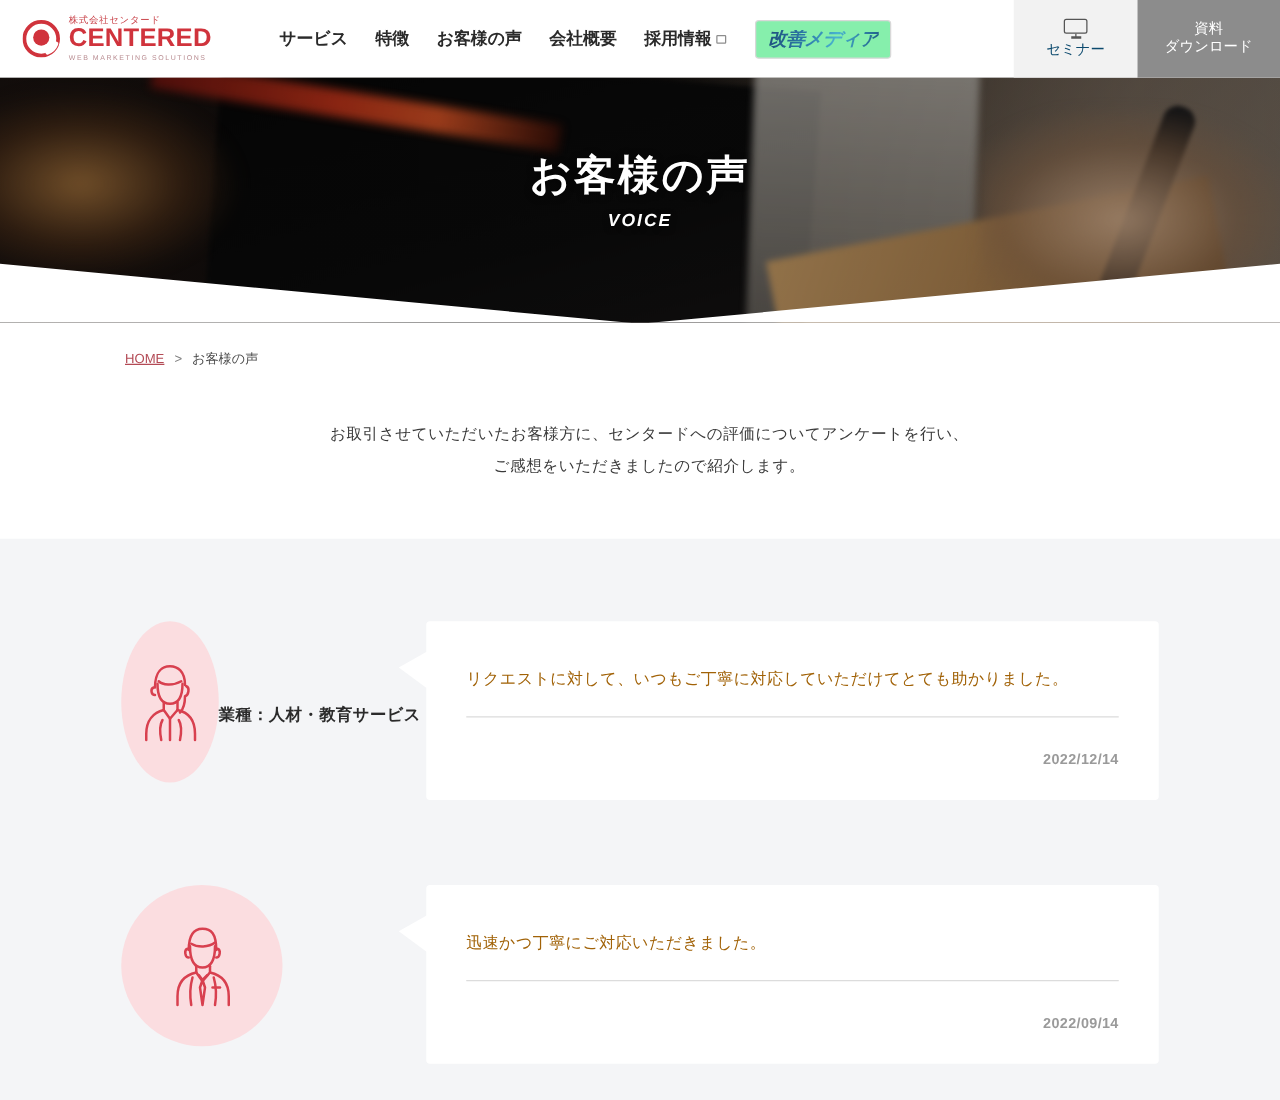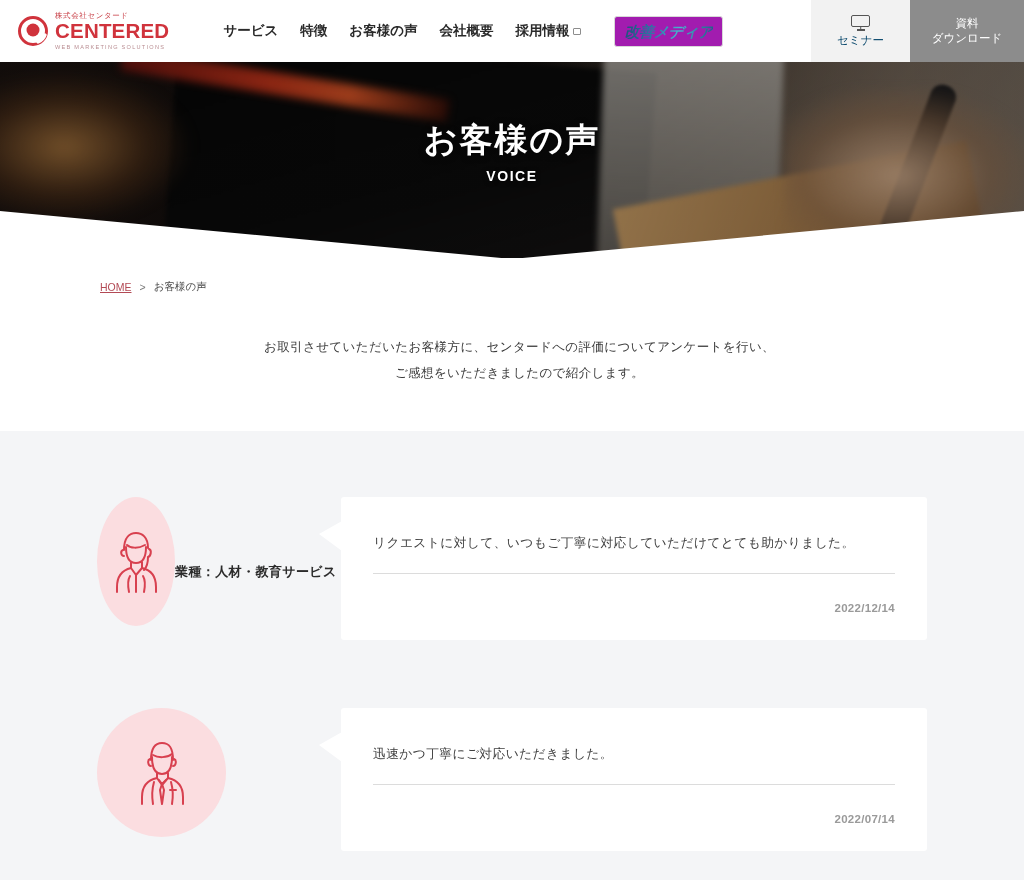--- a/index.html
+++ b/index.html
@@ -42,22 +42,22 @@
     font-size: 13.5px; font-weight: 700; color: #2a2a2a;
     white-space: nowrap; display: flex; align-items: center; gap: 4px;
     cursor: pointer; line-height: 1;
   }
   .ext-icon { display: inline-block; width: 9px; height: 9px; position: relative; }
   .ext-icon i {
     position: absolute; display: block; border: 1px solid #8d8d8d;
     width: 8px; height: 7px; left: 0; top: 1px; border-radius: 1px;
   }
   .media-btn {
-    margin-left: 10px; border: 1px solid #d8d8d8; border-radius: 3px;
-    background: #a21caf; padding: 5px 9px 4px; display: flex;
+    margin-left: 0; border: 1px solid #d8d8d8; border-radius: 3px;
+    background: #86efac; padding: 5px 9px 4px; display: flex;
     align-items: center; cursor: pointer; height: 31px;
   }
   .media-btn span {
     font-size: 15px; font-weight: 800; line-height: 1;
     background: linear-gradient(100deg,#1d4f7a 0%,#2f7fae 38%,#49b5cf 62%,#1f5c86 100%);
     -webkit-background-clip: text; background-clip: text;
     color: transparent; font-style: italic; letter-spacing: -.5px;
     white-space: nowrap;
   }
 
@@ -140,21 +140,21 @@
   }
   .hero-title-wrap {
     position: absolute; inset: 0; display: flex; flex-direction: column;
     align-items: center; justify-content: center; z-index: 3; padding-bottom: 14px;
   }
   .hero-title {
     font-size: 33px; font-weight: 700; color: #fff; letter-spacing: 2px;
     text-shadow: 0 1px 6px rgba(0,0,0,.55); line-height: 1.1;
   }
   .hero-sub {
-    margin-top: 9px; font-size: 14px; font-weight: 700;
+    margin-top: 9px; font-size: 14px; font-style: italic; font-weight: 700;
     color: #fff; letter-spacing: 1.6px; text-shadow: 0 1px 5px rgba(0,0,0,.5);
   }
   .hero-notch {
     position: absolute; left: 0; bottom: -1px; width: 1024px; height: 66px;
     z-index: 4;
   }
 
   
   .crumb-area { width: 1024px; background: #fff; padding: 22px 0 0 100px; }
   .crumb { display: flex; align-items: center; gap: 8px; font-size: 10.5px; color: #4a4a4a; }
@@ -192,21 +192,21 @@
     min-height: 100px;
   }
   .bubble::before {
     content: ""; position: absolute; left: -22px; top: 24px;
     width: 0; height: 0;
     border-top: 13px solid transparent;
     border-bottom: 17px solid transparent;
     border-right: 23px solid #ffffff;
   }
   .bubble-text {
-    font-size: 12.8px; color: #404040; line-height: 1.9; letter-spacing: .35px;
+    font-size: 12.8px; color: #a16207; line-height: 1.9; letter-spacing: .35px;
     padding-bottom: 18px; border-bottom: 1px solid #dcdcdc;
   }
   .bubble-date {
     text-align: right; font-size: 11.5px; color: #9a9a9a;
     margin-top: 28px; letter-spacing: .3px; font-weight: bold;
   }
 </style>
 </head>
 <body>
 
@@ -354,17 +354,17 @@
             <path d="M36 47 L39 51 L43 47"></path>
             <path d="M39 51 L37 57 L39 71 L41 57 Z"></path>
             <path d="M47 57 L53 57"></path>
           </g>
         </svg>
       </div>
 
     </div>
     <div class="bubble">
       <div class="bubble-text">迅速かつ丁寧にご対応いただきました。</div>
-      <div class="bubble-date">2022/07/14</div>
+      <div class="bubble-date">2022/09/14</div>
     </div>
   </div>
 
 </div>
 
 </body></html>

